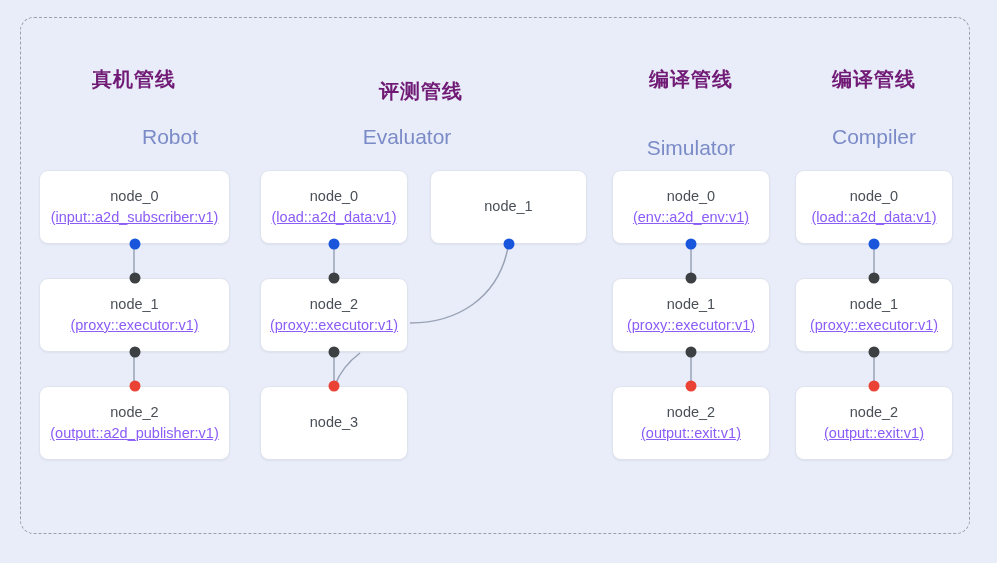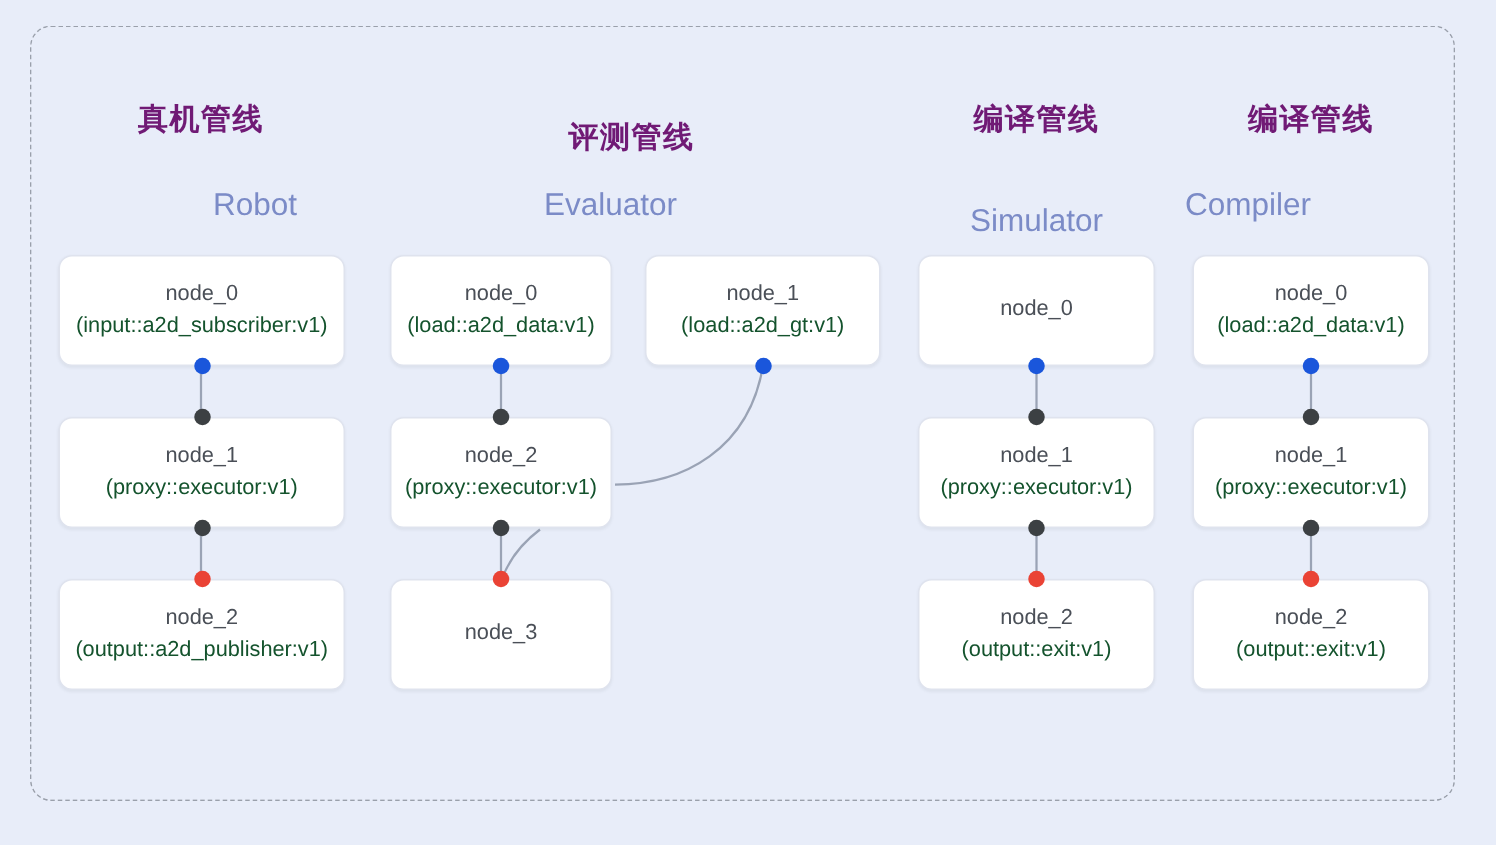--- a/index.html
+++ b/index.html
@@ -69,23 +69,24 @@
     justify-content: center;
     text-align: left;
   }
   .node-title {
     font-size: 14.5px;
     color: #4a4f57;
     line-height: 1.45;
   }
   .node-sub {
     font-size: 14.5px;
-    color: #14532d;
+    color: #8b5cf6;
     line-height: 1.45;
     white-space: nowrap;
+    text-decoration: underline;
   }
   
   .port {
     position: absolute;
     width: 11px;
     height: 11px;
     border-radius: 50%;
     transform: translate(-50%, -50%);
   }
   .port-out-blue { background: #1a56db; }
@@ -113,21 +114,21 @@
     </svg>
 
   <div id="headings">
       <div class="col-title-cn" style="left: 134px; top: 66px;">真机管线</div>
       <div class="col-title-en" style="left: 134px; top: 125px; margin-left: 36px;">Robot</div>
       <div class="col-title-cn" style="left: 421px; top: 78px; text-align: right;">评测管线</div>
       <div class="col-title-en" style="left: 407px; top: 125px;">Evaluator</div>
       <div class="col-title-cn" style="left: 691px; top: 66px;">编译管线</div>
       <div class="col-title-en" style="left: 691px; top: 112px; margin-top: 24px;">Simulator</div>
       <div class="col-title-cn" style="left: 874px; top: 66px;">编译管线</div>
-      <div class="col-title-en" style="left: 832px; top: 125px;">Compiler</div>
+      <div class="col-title-en" style="left: 874px; top: 125px;">Compiler</div>
     </div>
 
   <div id="nodes">
       <div class="node-card" style="left: 39px; top: 170px; width: 191px; height: 74px;">
         <div class="node-title">node_0</div>
         <div class="node-sub">(input::a2d_subscriber:v1)</div>
       </div>
       <div class="port port-out-blue" style="left: 134.5px; top: 244px;"></div>
       <div class="node-card" style="left: 39px; top: 278px; width: 191px; height: 74px;">
         <div class="node-title">node_1</div>
@@ -140,35 +141,35 @@
         <div class="node-sub">(output::a2d_publisher:v1)</div>
       </div>
       <div class="port port-in-red" style="left: 134.5px; top: 386px;"></div>
       <div class="node-card" style="left: 260px; top: 170px; width: 148px; height: 74px;">
         <div class="node-title">node_0</div>
         <div class="node-sub">(load::a2d_data:v1)</div>
       </div>
       <div class="port port-out-blue" style="left: 334px; top: 244px;"></div>
       <div class="node-card" style="left: 430px; top: 170px; width: 157px; height: 74px;">
         <div class="node-title">node_1</div>
-        <div class="node-sub">(load::a2d_gt:v1)</div>
       </div>
       <div class="port port-out-blue" style="left: 508.5px; top: 244px;"></div>
       <div class="node-card" style="left: 260px; top: 278px; width: 148px; height: 74px;">
         <div class="node-title">node_2</div>
         <div class="node-sub">(proxy::executor:v1)</div>
       </div>
       <div class="port port-in-dark" style="left: 334px; top: 278px;"></div>
       <div class="port port-in-dark" style="left: 334px; top: 352px;"></div>
       <div class="node-card" style="left: 260px; top: 386px; width: 148px; height: 74px;">
         <div class="node-title">node_3</div>
       </div>
       <div class="port port-in-red" style="left: 334px; top: 386px;"></div>
       <div class="node-card" style="left: 612px; top: 170px; width: 158px; height: 74px;">
         <div class="node-title">node_0</div>
+        <div class="node-sub">(env::a2d_env:v1)</div>
       </div>
       <div class="port port-out-blue" style="left: 691px; top: 244px;"></div>
       <div class="node-card" style="left: 612px; top: 278px; width: 158px; height: 74px;">
         <div class="node-title">node_1</div>
         <div class="node-sub">(proxy::executor:v1)</div>
       </div>
       <div class="port port-in-dark" style="left: 691px; top: 278px;"></div>
       <div class="port port-in-dark" style="left: 691px; top: 352px;"></div>
       <div class="node-card" style="left: 612px; top: 386px; width: 158px; height: 74px;">
         <div class="node-title">node_2</div>

